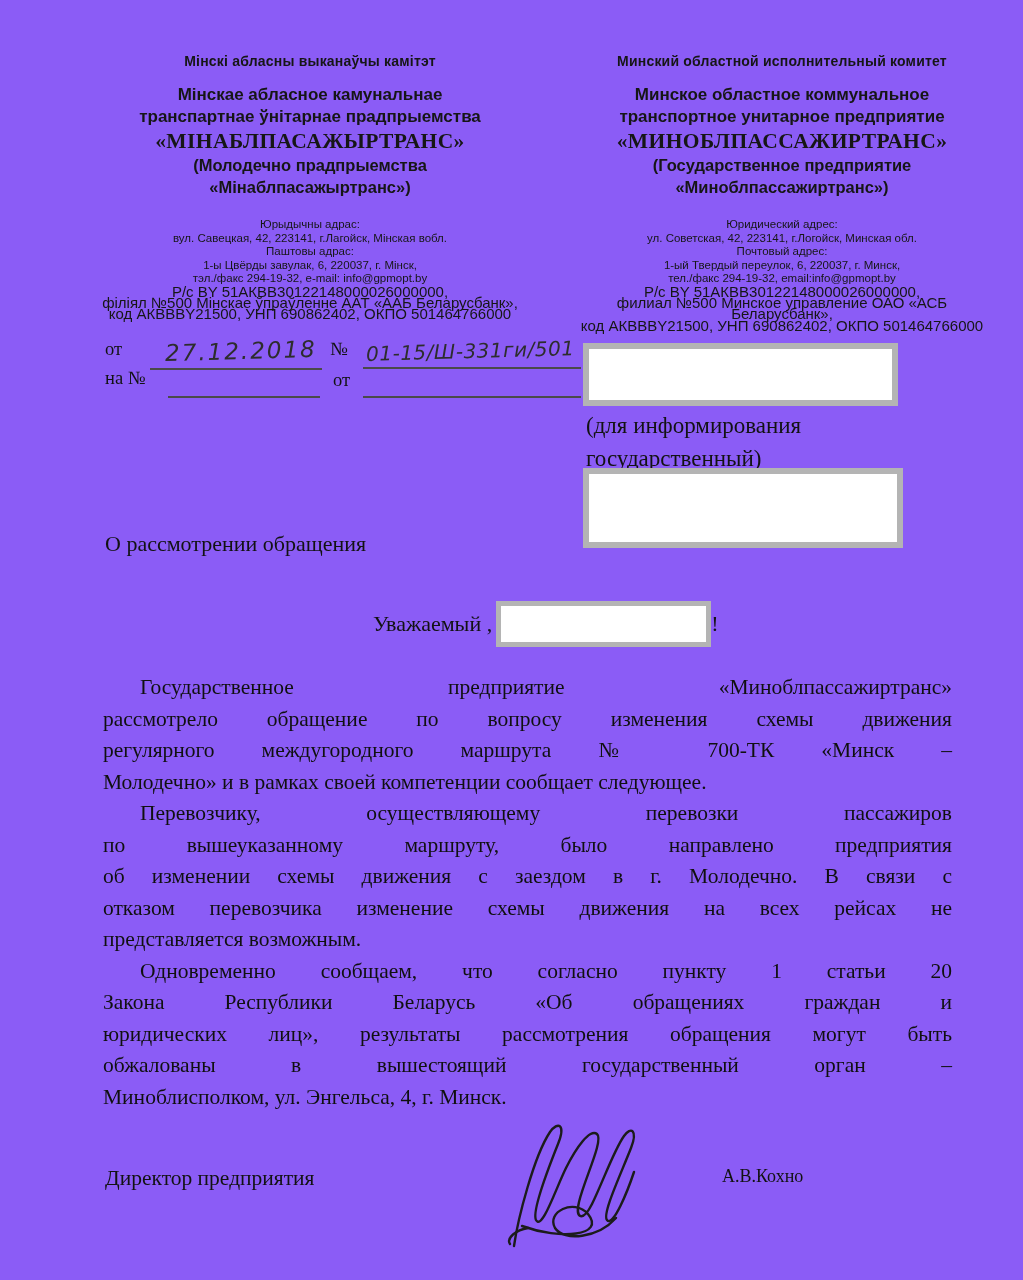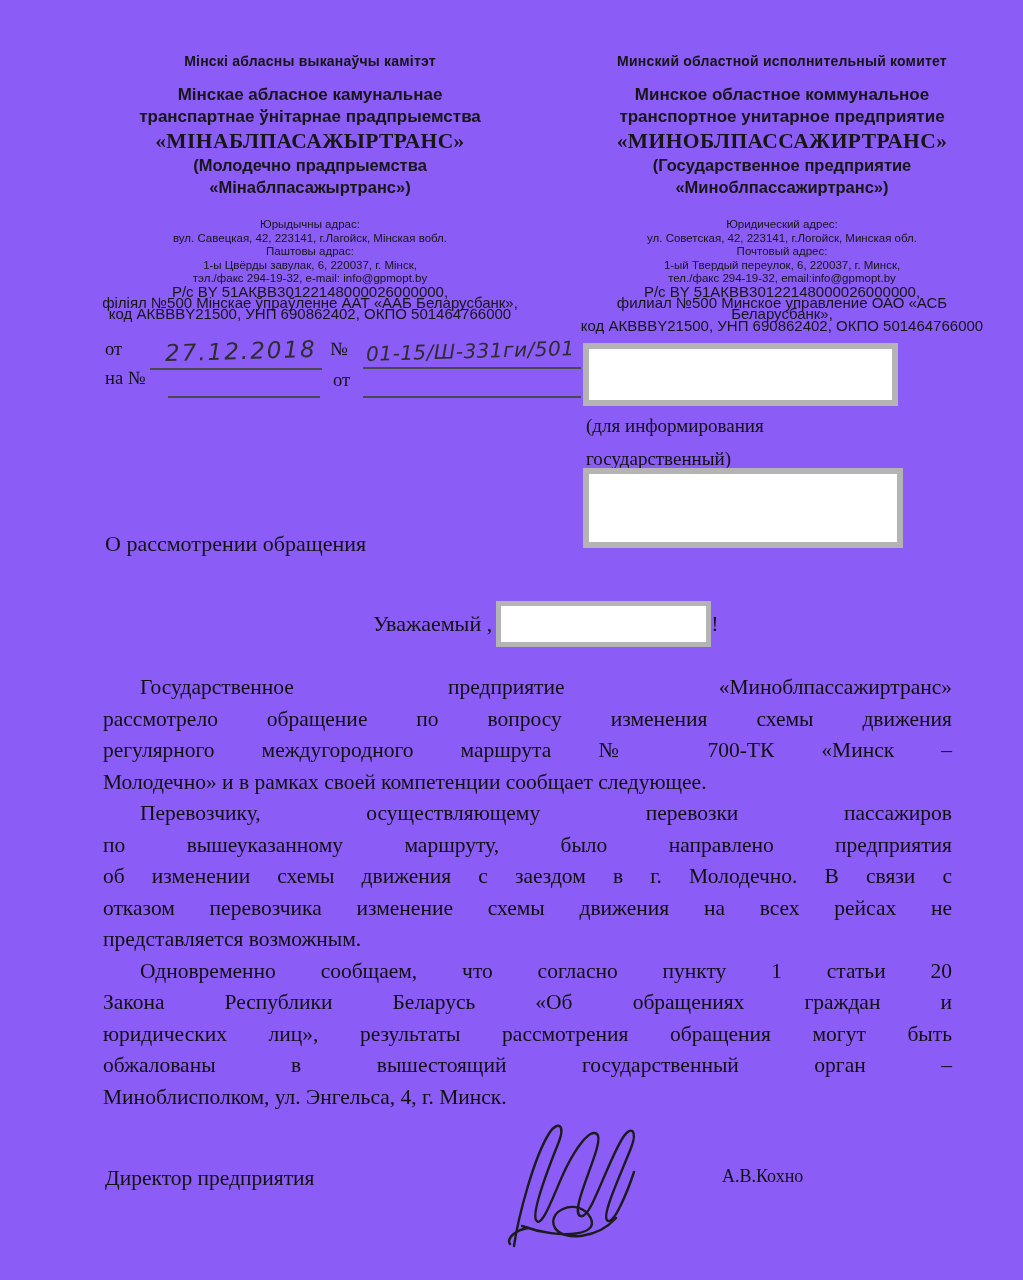--- a/index.html
+++ b/index.html
@@ -27,21 +27,21 @@
   .uline { position:absolute; border-bottom:2px solid #4a4a4a; height:0; }
   .hand { position:absolute; font-family:"DejaVu Sans", sans-serif; font-style:italic;
           color:#2d2d2d; white-space:nowrap; transform:rotate(-1.6deg); }
   .hand-date { left:165px; top:338px; font-size:23px; letter-spacing:2px; }
   .hand-num  { left:366px; top:339px; font-size:20px; letter-spacing:0.5px; }
   
   .redact { position:absolute; box-sizing:border-box; border:6px solid #b4b4b4; background:#ffffff; }
   .redact-1 { left:583px; top:343px; width:315px; height:63px; }
   .redact-2 { left:583px; top:468px; width:320px; height:80px; }
   
-  .note { position:absolute; left:586px; top:409px; font-size:19px; line-height:33px; }
+  .note { position:absolute; left:586px; top:409px; font-size:23px; line-height:33px; }
   .subject { position:absolute; left:105px; top:531px; font-size:22px; }
   .salut { position:absolute; left:373px; top:598px; height:52px; display:flex; align-items:center; font-size:22px; }
   .salut .redact-inline { box-sizing:border-box; border:5px solid #b4b4b4; background:#fff;
                           width:215px; height:46px; margin-left:4px; }
   
   .body-text { position:absolute; left:103px; top:672px; width:849px;
                font-size:21.5px; line-height:31.5px; color:#101010; }
   .para .bline { text-align:justify; text-align-last:justify; }
   .para .bline:last-child { text-align-last:left; }
   .para .bline:first-child { padding-left:37px; }

